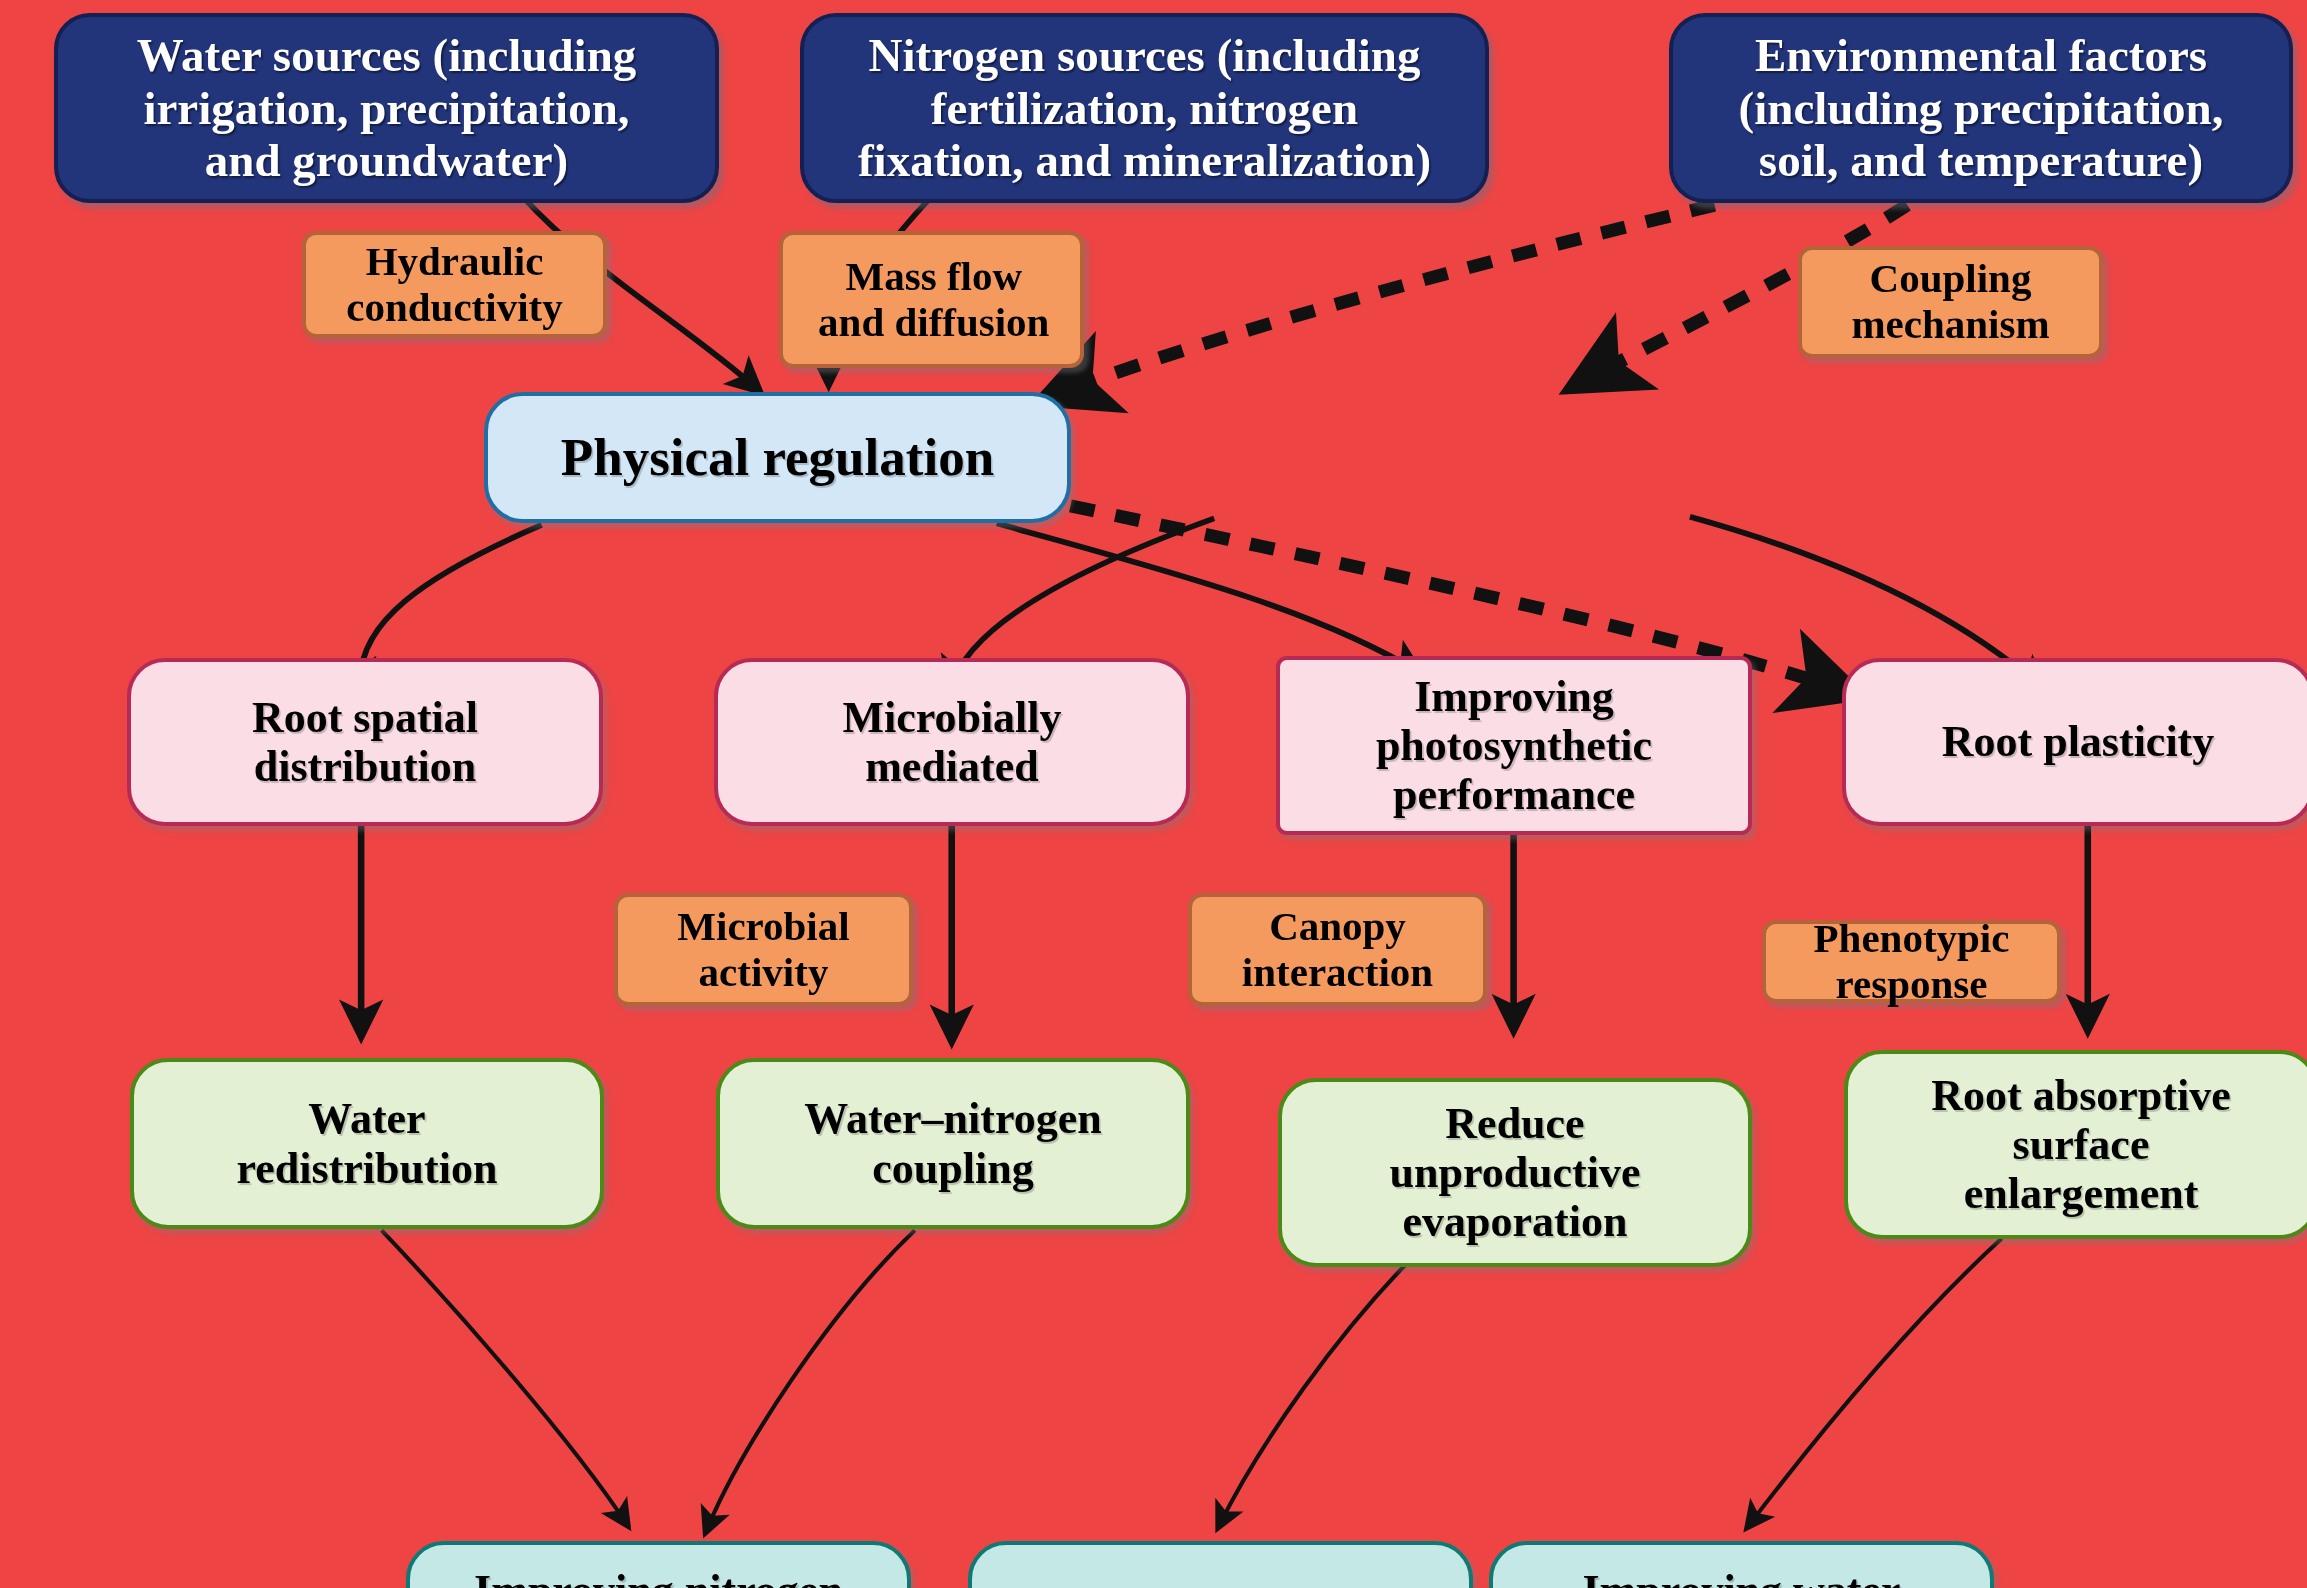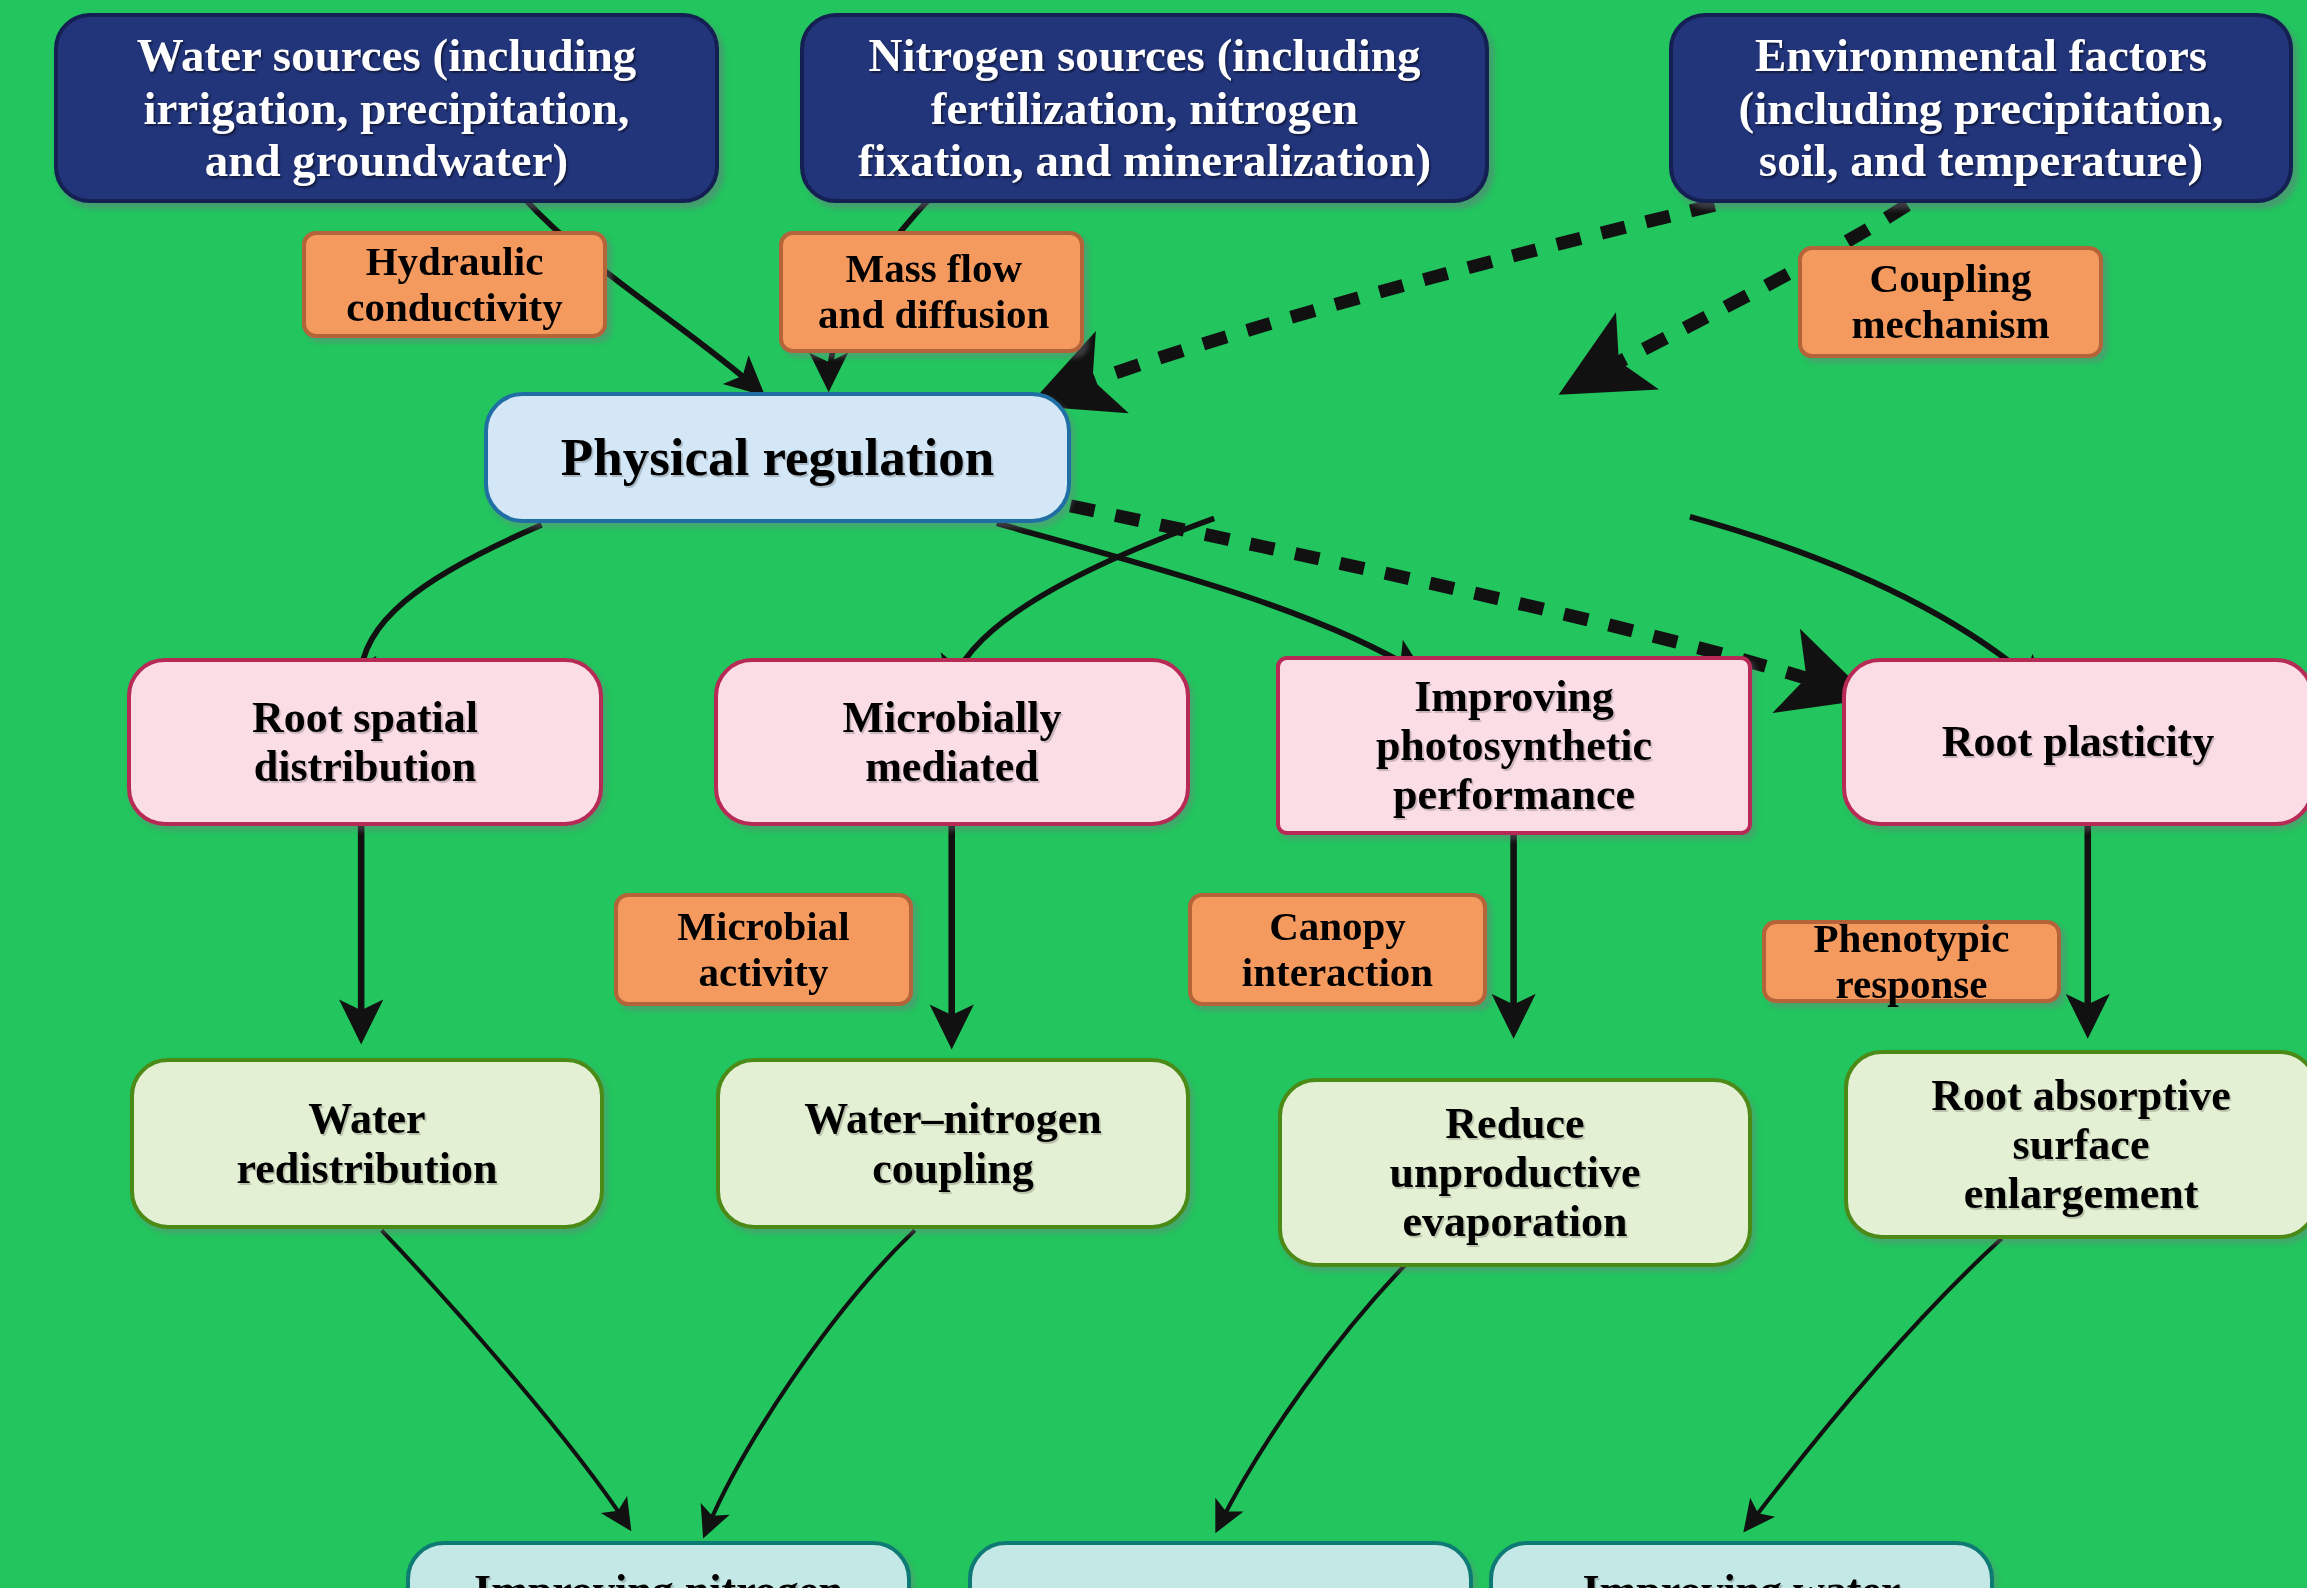--- a/index.html
+++ b/index.html
@@ -8,21 +8,21 @@
     padding: 0;
     background: #ffffff;
   }
   body {
     font-family: "Liberation Serif", "DejaVu Serif", serif;
   }
   #canvas {
     position: relative;
     width: 2307px;
     height: 1588px;
-    background: #22c55e;
+    background: #ef4444;
     overflow: hidden;
   }
   #edges {
     position: absolute;
     left: 0; top: 0;
     width: 2307px;
     height: 1588px;
     pointer-events: none;
     z-index: 1;
   }
@@ -170,21 +170,21 @@
 fertilization, nitrogen
 fixation, and mineralization)</div>
 
   <div class="node source" style="left:1653px; top:13px; width:624px; height:190px;margin-left:16px;">Environmental factors
 (including precipitation,
 soil, and temperature)</div>
 
   <div class="node mech" style="left:302px; top:231px; width:305px; height:107px;">Hydraulic
 conductivity</div>
 
-  <div class="node mech" style="left:779px; top:231px; width:305px; height:122px;padding-left:16px;">Mass flow
+  <div class="node mech" style="left:779px; top:231px; width:305px; height:137px;padding-left:16px;">Mass flow
 and diffusion</div>
 
   <div class="node mech" style="left:1798px; top:246px; width:305px; height:112px;">Coupling
 mechanism</div>
 
   <div class="node reg" style="left:484px; top:392px; width:587px; height:131px;">Physical regulation</div>
 
 
   <div class="node pink" style="left:127px; top:658px; width:476px; height:168px;">Root spatial
 distribution</div>

